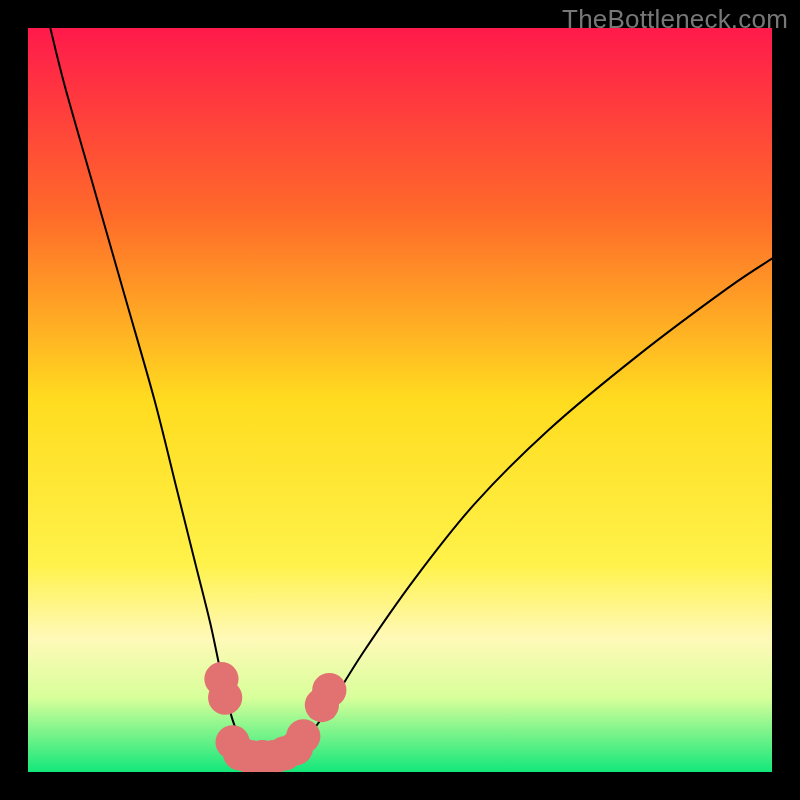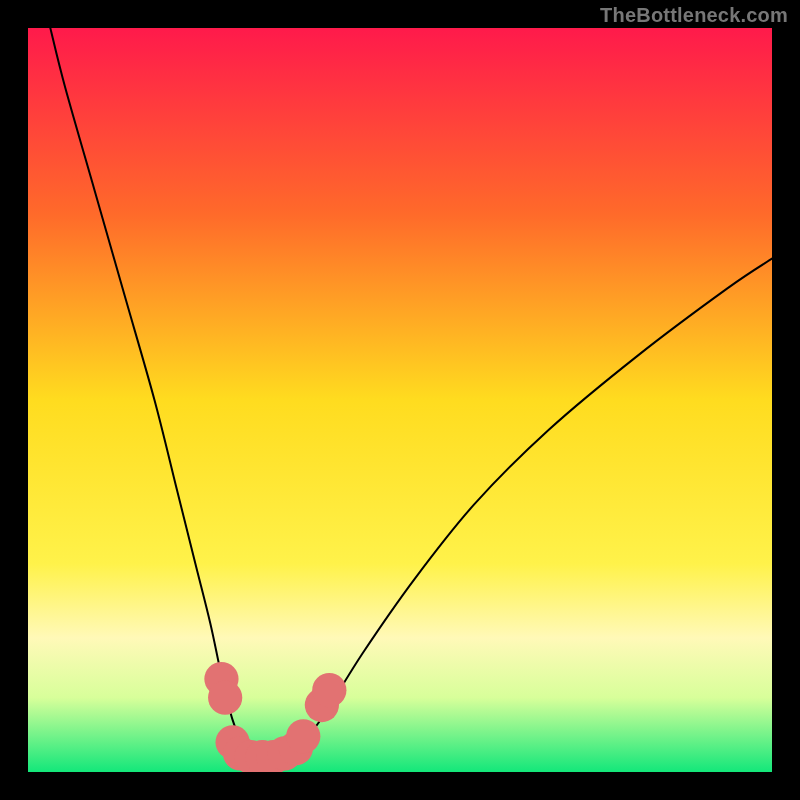--- a/index.html
+++ b/index.html
@@ -16,22 +16,22 @@
     left: 0;
     width: 800px;
     height: 800px;
     background: #000;
   }
   .watermark {
     position: absolute;
     top: 4px;
     right: 12px;
     color: #777;
-    font-size: 20px;
-    font-weight: 700;
+    font-size: 26px;
+    font-weight: 400;
     letter-spacing: 0.2px;
     z-index: 10;
   }
   .plot-area {
     position: absolute;
     top: 28px;
     left: 28px;
     width: 744px;
     height: 744px;
   }

